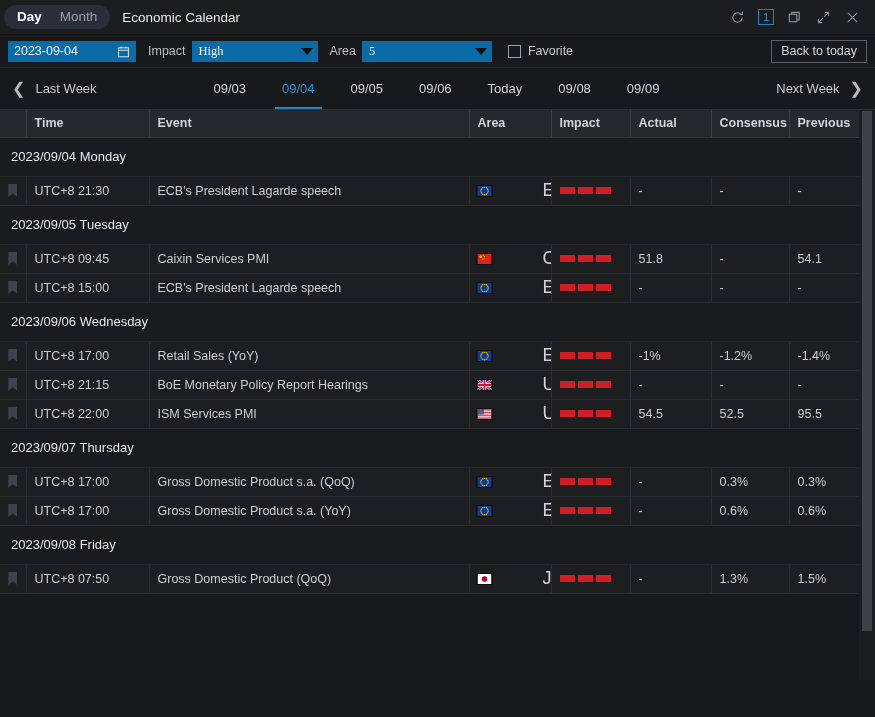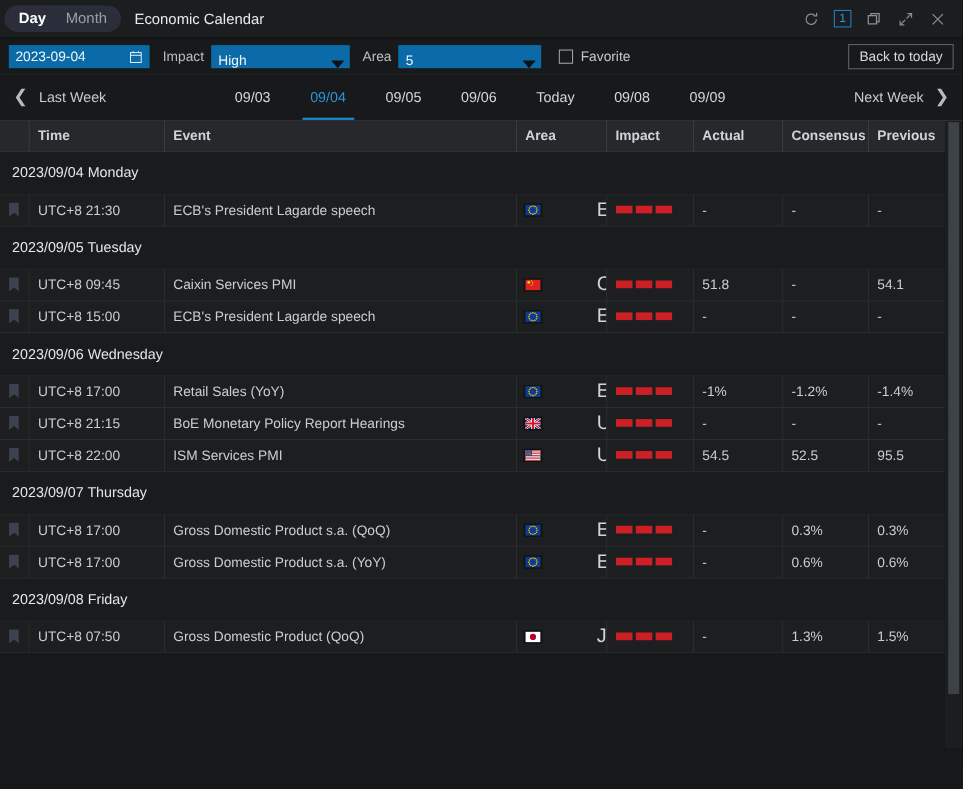--- a/index.html
+++ b/index.html
@@ -80,23 +80,24 @@
     display: flex; align-items: center;
     padding: 0 6px;
     cursor: pointer;
     gap: 21px;
   }
   #date-text { font-size: 12.5px; color: #f2f5f7; flex: 1; }
   .lbl { font-size: 12.5px; color: #b9bec4; margin: 0 6px 0 12px; }
   .sel {
     height: 21px;
     background: #0a6ba8;
-    display: flex; align-items: flex-end;
+    display: flex; align-items: center;
     padding: 0 5px 0 7px;
     cursor: pointer;
+    font-family: Liberation Serif, serif;
   }
   .sel-val { font-size: 12.5px; color: #f2f5f7; flex: 1; white-space: nowrap; }
   #impact-sel { width: 126px; }
   #area-sel { width: 130px; }
   .caret {
     width: 0; height: 0;
     border-left: 6px solid transparent;
     border-right: 6px solid transparent;
     border-top: 7px solid #0d1013;
     margin-left: 6px;

